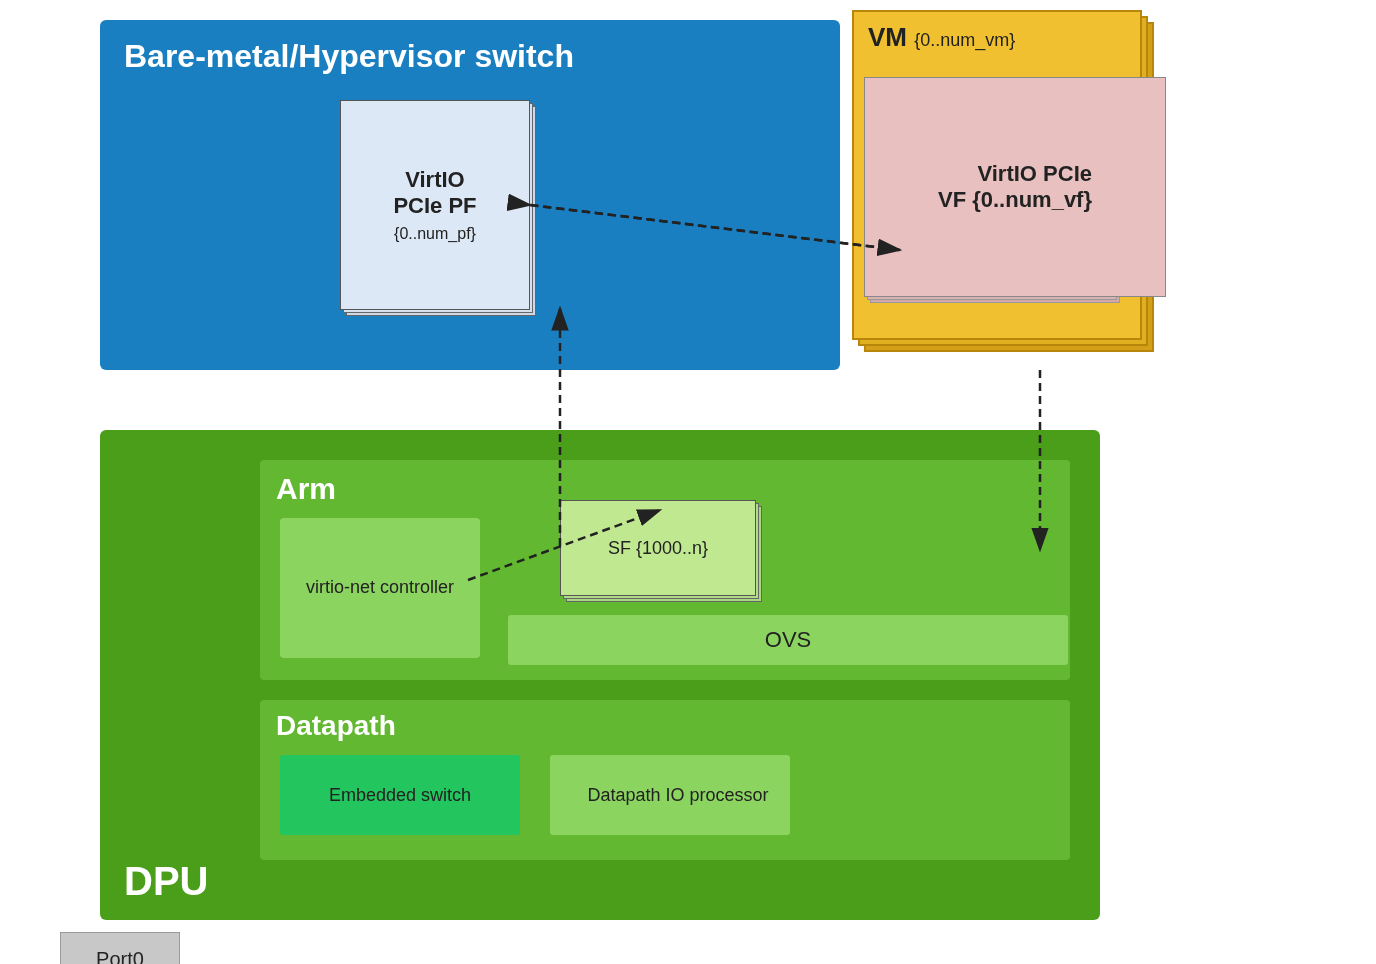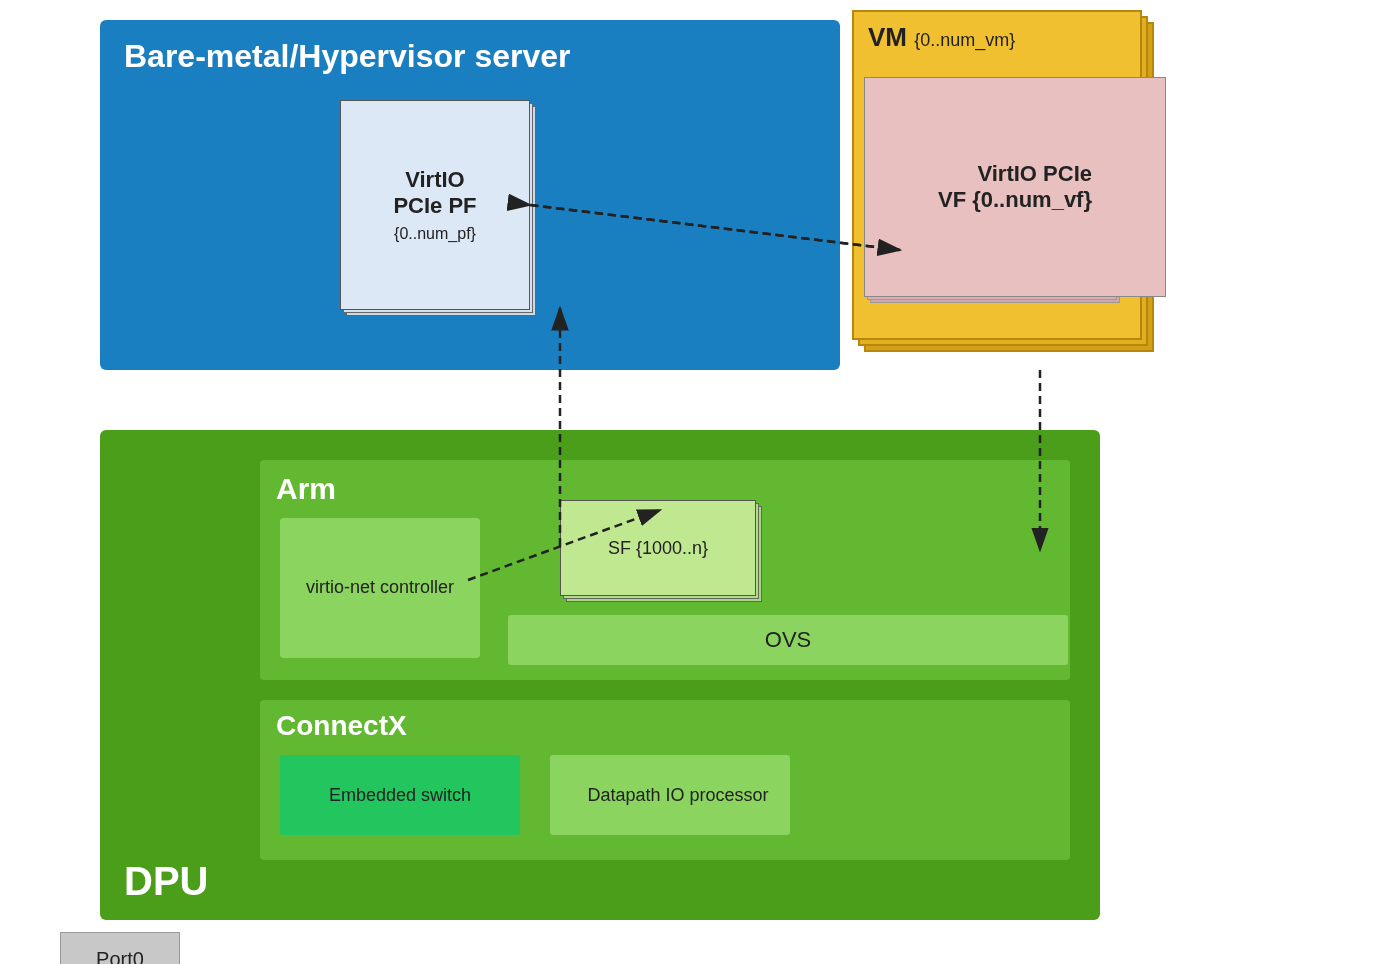--- a/index.html
+++ b/index.html
@@ -407,21 +407,21 @@
       height: 940px;
       pointer-events: none;
     }
   </style>
 </head>
 <body>
 
 <div class="diagram-container">
 
   <div class="hypervisor-box">
-    <span class="hypervisor-title">Bare-metal/Hypervisor server</span>
+    <span class="hypervisor-title">Bare-metal/Hypervisor switch</span>
 
     <div class="pf-stack">
       <div class="pf-box-back2"></div>
       <div class="pf-box-back1"></div>
       <div class="pf-box-front">
         <span class="title">VirtIO<br>PCIe PF</span>
         <span class="subtitle">{0..num_pf}</span>
       </div>
     </div>
   </div>
@@ -465,21 +465,21 @@
           <span>SF {1000..n}</span>
         </div>
       </div>
 
       <div class="ovs-box">
         <span>OVS</span>
       </div>
     </div>
 
     <div class="connectx-box">
-      <span class="connectx-title">ConnectX</span>
+      <span class="connectx-title">Datapath</span>
 
       <div class="embedded-switch-box">
         <span>Embedded switch</span>
       </div>
 
       <div class="datapath-box">
         <span>Datapath IO processor</span>
       </div>
     </div>
   </div>

